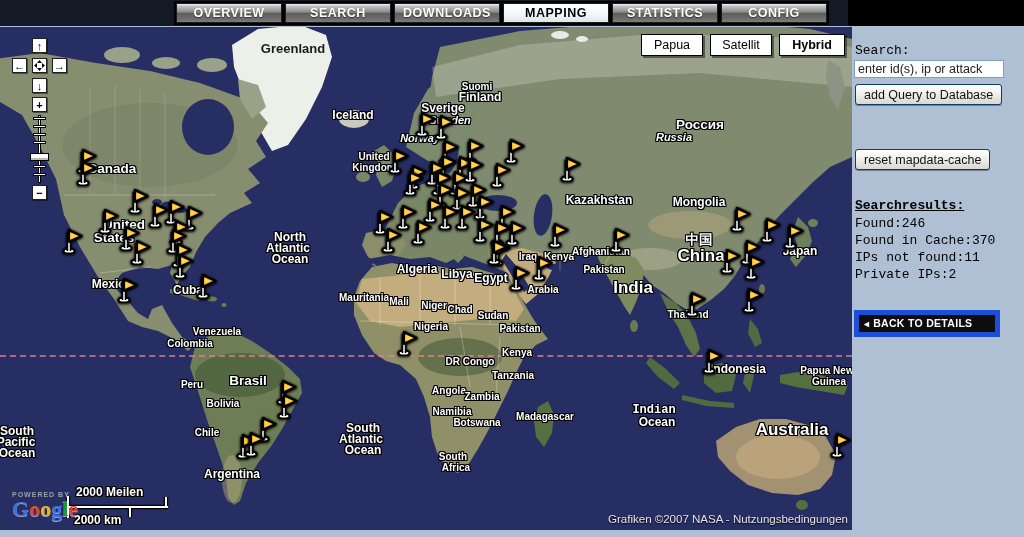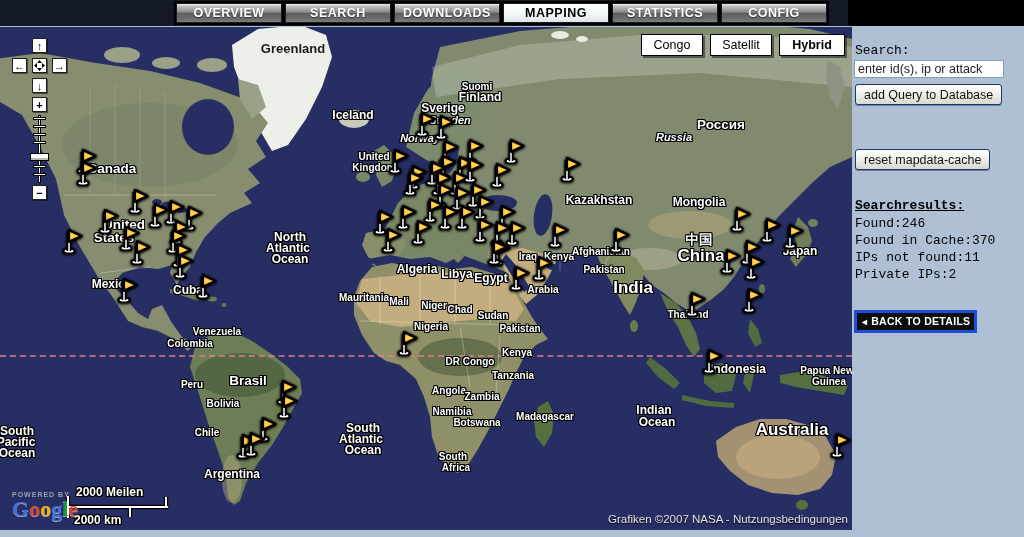--- a/index.html
+++ b/index.html
@@ -68,22 +68,22 @@
   #search-input { position:absolute; left:2px; top:33px; width:150px; height:18px;
                   border:1px solid #7f9db9; background:#fff; font-family:"Liberation Sans",sans-serif;
                   font-size:12.5px; color:#222; padding:1px 3px; }
   .xpbtn { position:absolute; left:3px; height:21px; border:1px solid #123a6d; border-radius:3px;
            background:linear-gradient(180deg,#ffffff 0%,#f1f1ec 45%,#d8d8cf 100%);
            box-shadow:0 1px 0 rgba(40,60,90,.5), inset 0 1px 0 #fff;
            font-family:"Liberation Sans",sans-serif; font-size:12.5px; color:#111;
            padding:0 8px; cursor:pointer; }
   #results-title { text-decoration:underline; font-weight:bold; }
   #back-btn { position:absolute; left:2px; top:283px; background:#0d0d0d; color:#fff;
-              border:3px solid #1d4ed8; font-family:"Liberation Sans",sans-serif; font-size:10.5px;
-              font-weight:bold; letter-spacing:.3px; padding:2px 4px 3px 3px; cursor:pointer; }
+              border:5px solid #1d4ed8; font-family:"Liberation Sans",sans-serif; font-size:10.5px;
+              font-weight:bold; letter-spacing:.3px; padding:2px 23px 3px 3px; cursor:pointer; }
   #back-btn .arr { font-size:9px; margin-right:2px; }
 </style>
 </head>
 <body>
 
 <div id="stage">
 
   <div id="topbar">
     <div class="rblack"></div>
     <div id="tabs">
@@ -205,21 +205,21 @@
     <div id="labels">
         <span class="lb dark" style="left: 293px; top: 22px;">Greenland</span>
         <span class="lb m" style="left: 353px; top: 89px;">Iceland</span>
         <span class="lb sm" style="left: 477px; top: 60px;">Suomi</span>
         <span class="lb m" style="left: 480px; top: 71px;">Finland</span>
         <span class="lb m" style="left: 443px; top: 82px;">Sverige</span>
         <span class="lb i" style="left: 450px; top: 94px;">Sweden</span>
         <span class="lb i" style="left: 420px; top: 112px;">Norway</span>
         <span class="lb sm" style="left: 374px; top: 130px;">United</span>
         <span class="lb sm" style="left: 374px; top: 141px;">Kingdom</span>
-        <span class="lb l" style="left: 705px; top: 98px; padding-left: 32px;">Россия</span>
+        <span class="lb l" style="left: 684px; top: 98px; padding-left: 32px;">Россия</span>
         <span class="lb i" style="left: 674px; top: 111px;">Russia</span>
         <span class="lb l" style="left: 112px; top: 142px;">Canada</span>
         <span class="lb l" style="left: 124px; top: 198px;">United</span>
         <span class="lb l" style="left: 114px; top: 211px;">States</span>
         <span class="lb m" style="left: 112px; top: 258px;">Mexico</span>
         <span class="lb m" style="left: 188px; top: 264px;">Cuba</span>
         <span class="lb m" style="left: 290px; top: 211px;">North</span>
         <span class="lb m" style="left: 288px; top: 222px;">Atlantic</span>
         <span class="lb m" style="left: 290px; top: 233px;">Ocean</span>
         <span class="lb sm" style="left: 217px; top: 305px;">Venezuela</span>
@@ -263,21 +263,21 @@
         <span class="lb sm" style="left: 604px; top: 243px;">Pakistan</span>
         <span class="lb xl" style="left: 633px; top: 262px;">India</span>
         <span class="lb m" style="left: 699px; top: 176px;">Mongolia</span>
         <span class="lb l" style="left: 699px; top: 214px;">中国</span>
         <span class="lb xl" style="left: 701px; top: 230px;">China</span>
         <span class="lb m" style="left: 800px; top: 225px;">Japan</span>
         <span class="lb sm" style="left: 688px; top: 288px;">Thailand</span>
         <span class="lb m" style="left: 738px; top: 343px;">Indonesia</span>
         <span class="lb sm" style="left: 827px; top: 344px;">Papua New</span>
         <span class="lb sm" style="left: 829px; top: 355px;">Guinea</span>
-        <span class="lb m" style="left: 654px; top: 384px;">Indian</span>
+        <span class="lb m" style="left: 654px; top: 384px; font-family: Liberation Mono, monospace;">Indian</span>
         <span class="lb m" style="left: 657px; top: 396px;">Ocean</span>
         <span class="lb xl" style="left: 792px; top: 404px;">Australia</span>
       </div>
     <div id="markers">
         <div class="flag" style="left: 83px; top: 145px;"><svg width="27" height="26" viewBox="0 0 27 26">
     <ellipse cx="12" cy="23" rx="5.5" ry="2.6" fill="#fff" stroke="#000" stroke-width="2"></ellipse>
     <path d="M12,23 V4" stroke="#000" stroke-width="4.6"></path>
     <path d="M12,23 V4" stroke="#f2f2f2" stroke-width="1.6"></path>
     <path d="M12,2.2 L24.5,8 L12,13.8 Z" fill="#f9a825" stroke="#000" stroke-width="2.4" stroke-linejoin="round"></path>
     <path d="M13.4,5 L20.6,8 L13.4,11 Z" fill="#ffd54f"></path>
@@ -775,21 +775,21 @@
     <div class="ztick" style="top:90px;"></div>
     <div class="ztick" style="top:98px;"></div>
     <div class="ztick" style="top:106px;"></div>
     <div class="ztick" style="top:114px;"></div>
     <div class="ztick" style="top:138px;"></div>
     <div class="ztick" style="top:146px;"></div>
     <div id="zhandle"></div>
     <div class="cbtn" style="left:32px; top:158px;">−</div>
 
     <div id="maptypes">
-        <div class="mtbtn">Congo</div>
+        <div class="mtbtn">Papua</div>
         <div class="mtbtn">Satellit</div>
         <div class="mtbtn selected">Hybrid</div>
       </div>
 
     <div id="scalebar">
       <svg width="116" height="40" viewBox="0 0 116 40">
         <g stroke="#000" stroke-width="4.5" fill="none">
           <path d="M8,20 H108"></path>
             <path d="M8,9 V31"></path>
             <path d="M106,10 V20"></path>

